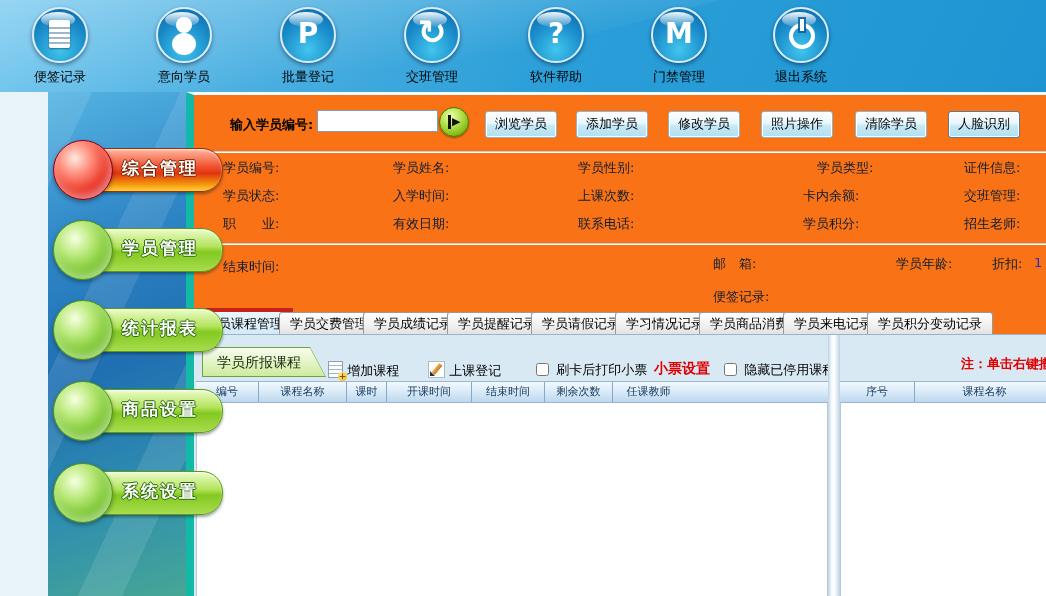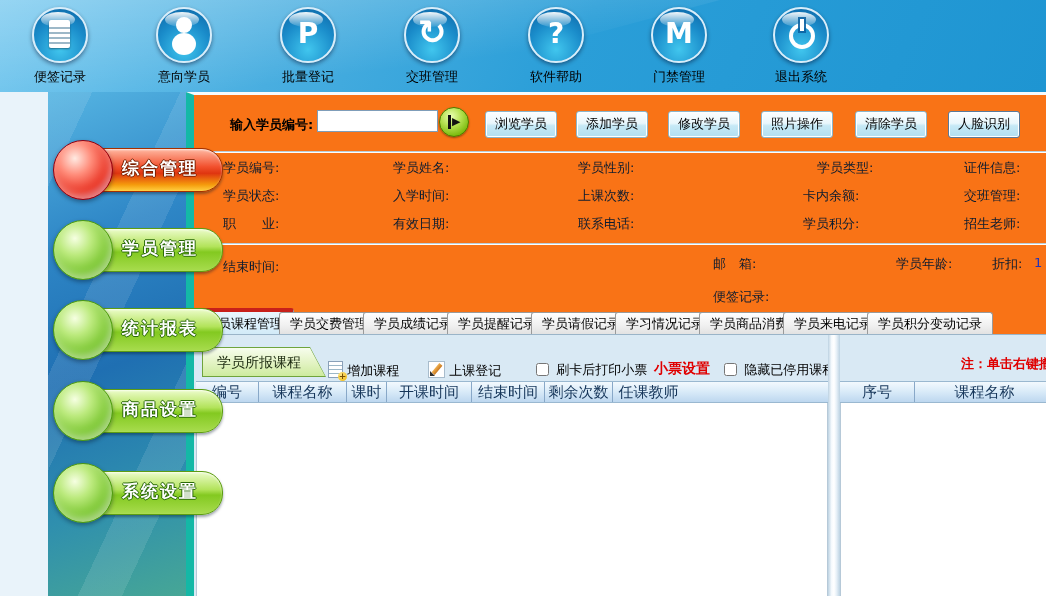--- a/index.html
+++ b/index.html
@@ -93,21 +93,21 @@
   .ico-pencil{display:inline-block;width:15px;height:15px;position:relative;vertical-align:-3px;background:#fff;border:1px solid #a8bccc;}
   .ico-pencil::after{content:'';position:absolute;left:6px;top:1px;width:4px;height:12px;background:linear-gradient(90deg,#f0b050,#c87820);transform:rotate(40deg);}
   .ico-pencil::before{content:'';position:absolute;left:1px;bottom:1px;width:0;height:0;border-left:5px solid #303030;border-top:5px solid transparent;}
   .chk{vertical-align:-2px;margin:0 3px 0 0;width:13px;height:13px;}
   .redlink{color:#e00000;font-weight:bold;font-size:14px;}
   .rednote{position:absolute;top:20px;font-size:13px;font-weight:bold;color:#e00000;white-space:nowrap;}
 
   .thead{position:absolute;left:0;top:46px;height:22px;display:flex;box-sizing:border-box;
     background:linear-gradient(180deg,#f3f9fe 0%,#d8eaf8 50%,#bdd7ef 100%);
     border-top:1px solid #9ab8d0;border-bottom:1px solid #9ab8d0;}
-  .th{font-size:15px;color:#16365a;text-align:center;line-height:20px;border-right:1px solid #88a8c8;box-sizing:border-box;white-space:nowrap;overflow:hidden;}
+  .th{font-size:11px;color:#16365a;text-align:center;line-height:20px;border-right:1px solid #88a8c8;box-sizing:border-box;white-space:nowrap;overflow:hidden;}
   .th:last-child{border-right:none;}
   .tbody{position:absolute;left:0;top:68px;background:#fff;border:1px solid #b6c9d8;border-top:none;box-sizing:border-box;}
 </style>
 </head>
 <body>
 
 <div class="topbar">
   <div class="icon-btn" style="left:129px">
     <div class="circle">
         <div class="g-user"></div>

